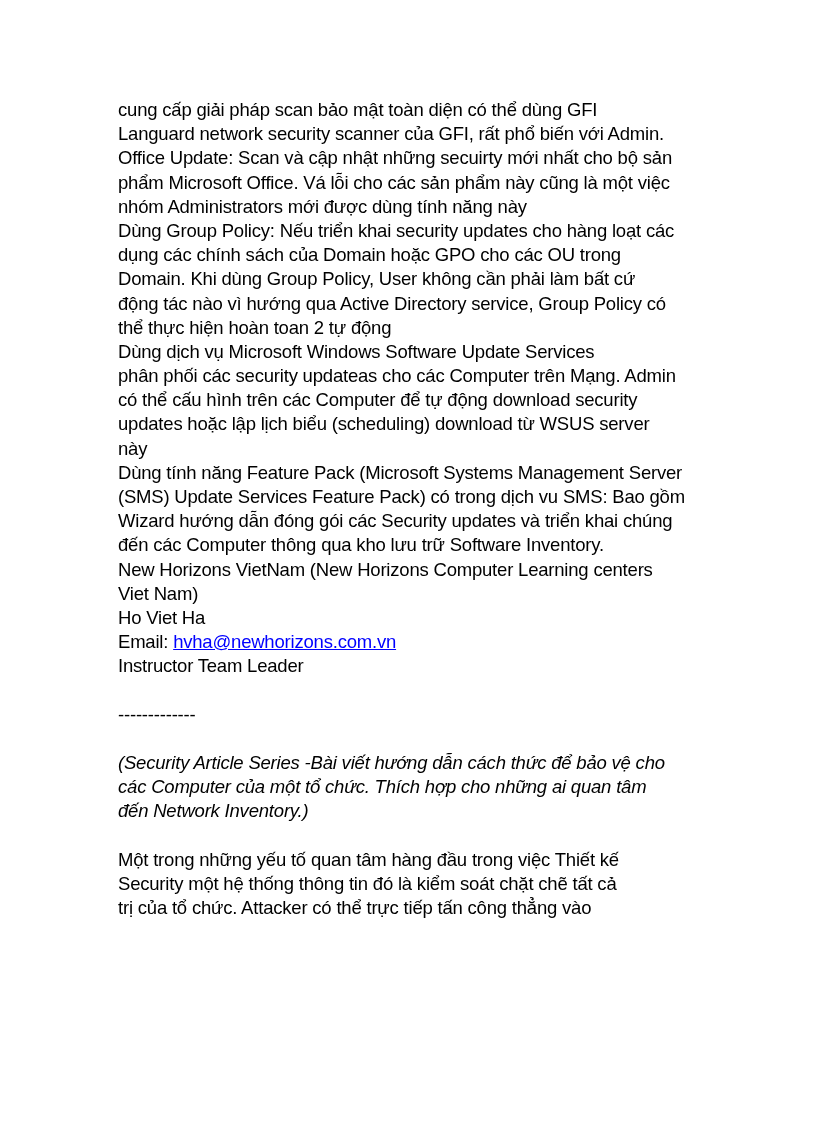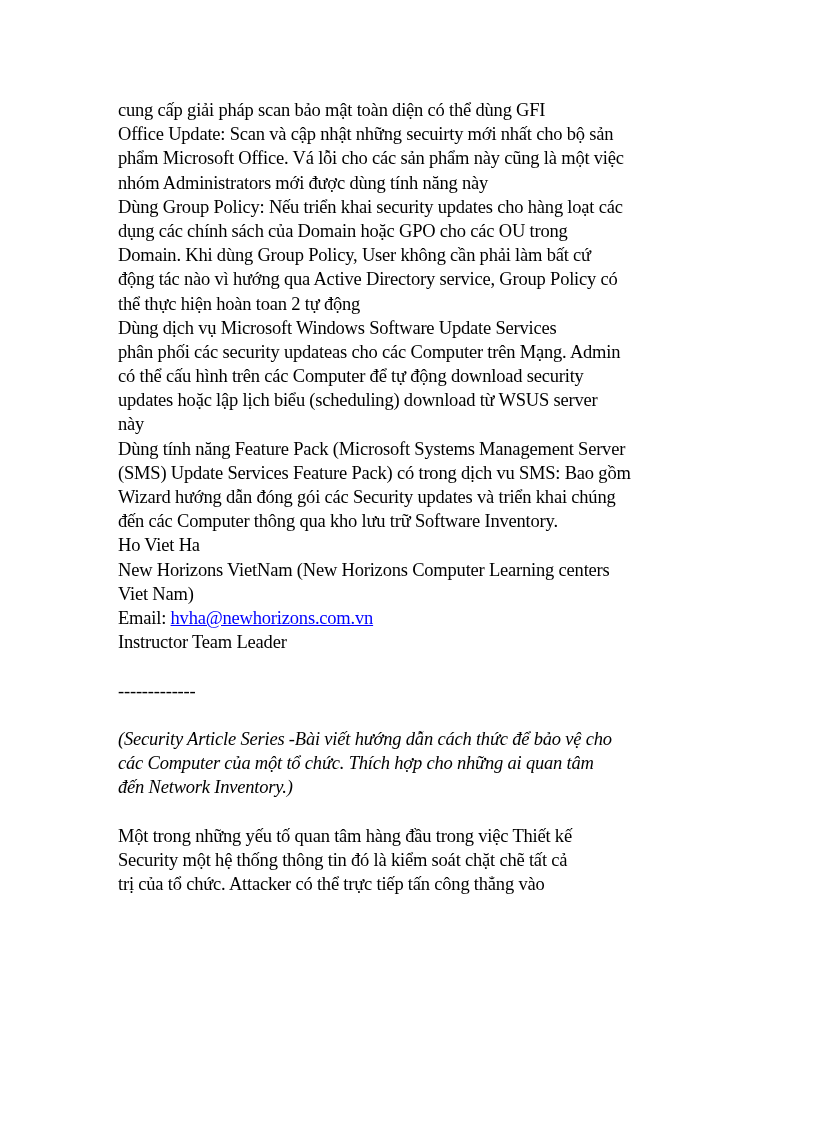--- a/index.html
+++ b/index.html
@@ -19,35 +19,36 @@
     left: 118px;
     top: 98px;
     width: 600px;
     color: var(--text-color, #000000);
     font-size: 18.5px;
     line-height: 24.2px;
     letter-spacing: -0.2px;
   }
   .block { white-space: nowrap; }
   .block.italic { font-style: italic; }
-  .line { height: 24.2px; font-family: Liberation Serif, serif; }
+  .line { height: 24.2px; }
   .blank-line .line { height: 24.2px; }
   a.email-link {
     color: var(--link-color, #0000ff);
     text-decoration: underline;
     cursor: pointer;
   }
 </style>
 </head>
 <body style="background: rgb(255, 255, 255);">
 
 <div class="page">
   <div class="document-body">
       <div class="block">
         <div class="line">cung cấp giải pháp scan bảo mật toàn diện có thể dùng GFI</div>
+        <div class="line">Languard network security scanner của GFI, rất phổ biến với Admin.</div>
         <div class="line">Office Update: Scan và cập nhật những secuirty mới nhất cho bộ sản</div>
         <div class="line">phẩm Microsoft Office. Vá lỗi cho các sản phẩm này cũng là một việc</div>
         <div class="line">nhóm Administrators mới được dùng tính năng này</div>
       </div>
       <div class="block">
         <div class="line">Dùng Group Policy: Nếu triển khai security updates cho hàng loạt các</div>
         <div class="line">dụng các chính sách của Domain hoặc GPO cho các OU trong</div>
         <div class="line">Domain. Khi dùng Group Policy, User không cần phải làm bất cứ</div>
         <div class="line">động tác nào vì hướng qua Active Directory service, Group Policy có</div>
         <div class="line">thể thực hiện hoàn toan 2 tự động</div>
@@ -59,25 +60,25 @@
         <div class="line">updates hoặc lập lịch biểu (scheduling) download từ WSUS server</div>
         <div class="line">này</div>
       </div>
       <div class="block">
         <div class="line">Dùng tính năng Feature Pack (Microsoft Systems Management Server</div>
         <div class="line">(SMS) Update Services Feature Pack) có trong dịch vu SMS: Bao gồm</div>
         <div class="line">Wizard hướng dẫn đóng gói các Security updates và triển khai chúng</div>
         <div class="line">đến các Computer thông qua kho lưu trữ Software Inventory.</div>
       </div>
       <div class="block">
-        <div class="line">Ho Viet Ha</div>
+        <div class="line">New Horizons VietNam (New Horizons Computer Learning centers</div>
+        <div class="line">Viet Nam)</div>
       </div>
       <div class="block">
-        <div class="line">New Horizons VietNam (New Horizons Computer Learning centers</div>
-        <div class="line">Viet Nam)</div>
+        <div class="line">Ho Viet Ha</div>
       </div>
       <div class="block">
         <div class="line"><span>Email: </span><a class="email-link" href="#">hvha@newhorizons.com.vn</a></div>
       </div>
       <div class="block">
         <div class="line">Instructor Team Leader</div>
       </div>
       <div class="block blank-line">
         <div class="line">&nbsp;</div>
       </div>

